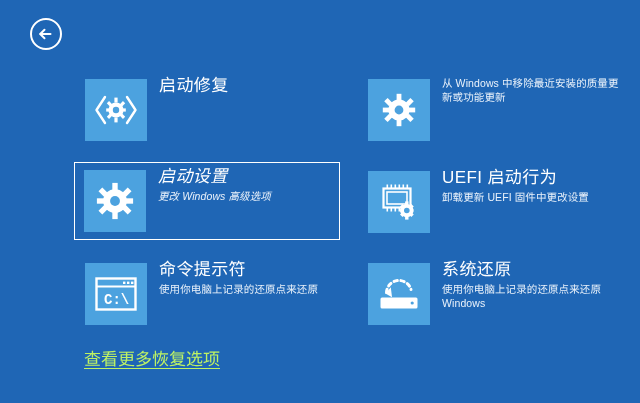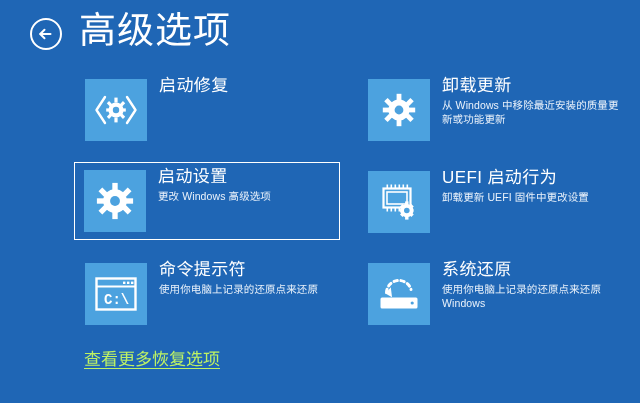--- a/index.html
+++ b/index.html
@@ -62,20 +62,21 @@
     position: absolute;
     width: 266px;
     height: 78px;
     box-sizing: border-box;
     border: 1px solid transparent;
     cursor: pointer;
   }
   .option.selected {
     border: 1px solid #ffffff;
     padding: 0;
+    font-style: italic;
   }
   .option-col-left  { left: 74px; }
   .option-col-right { left: 357px; }
   .option-row-0 { top: 0px; }
   .option-row-1 { top: 92px; }
   .option-row-2 { top: 184px; }
 
   .option .tile {
     position: absolute;
     left: 10px;
@@ -136,21 +137,20 @@
 <div id="screen">
 
   <div id="header">
     <div id="back-button">
       <svg class="icon-svg" width="34" height="34" viewBox="0 0 34 34" aria-hidden="true">
         <circle cx="17" cy="17" r="15" fill="none" stroke="#ffffff" stroke-width="2"></circle>
         <path d="M21.5 17 H11.5" fill="none" stroke="#ffffff" stroke-width="2" stroke-linecap="round"></path>
         <path d="M15.5 12.8 L11.2 17 L15.5 21.2" fill="none" stroke="#ffffff" stroke-width="2" stroke-linecap="round" stroke-linejoin="round"></path>
       </svg>
     </div>
-    <div id="page-title">高级选项</div>
   </div>
 
   <div id="options-grid">
 
     <div class="option option-col-left option-row-0">
       <div class="tile">
         <svg class="icon-svg" width="46" height="32" viewBox="0 0 46 32" aria-hidden="true">
           <path d="M12 3 L3.5 16 L12 29" fill="none" stroke="#ffffff" stroke-width="2.4" stroke-linecap="round" stroke-linejoin="round"></path>
           <path d="M34 3 L42.5 16 L34 29" fill="none" stroke="#ffffff" stroke-width="2.4" stroke-linecap="round" stroke-linejoin="round"></path>
           <g fill="#ffffff">
@@ -183,21 +183,20 @@
             <rect x="4.0" y="5.6" width="4.8" height="7" transform="rotate(-45 6.4 9.1)"></rect>
             <rect x="25.2" y="21.4" width="4.8" height="7" transform="rotate(-45 27.6 24.9)"></rect>
             <rect x="25.2" y="5.6" width="4.8" height="7" transform="rotate(45 27.6 9.1)"></rect>
             <rect x="4.0" y="21.4" width="4.8" height="7" transform="rotate(45 6.4 24.9)"></rect>
           </g>
           <circle cx="17" cy="17" r="10.6" fill="#ffffff"></circle>
           <circle cx="17" cy="17" r="4.4" fill="#4ca2df"></circle>
         </svg>
       </div>
       <div class="text-block">
-        <div class="opt-title">卸载更新</div>
         <div class="opt-desc">从 Windows 中移除最近安装的质量更新或功能更新</div>
       </div>
     </div>
 
     <div class="option option-col-left option-row-1 selected">
       <div class="tile">
         <svg class="icon-svg" width="38" height="38" viewBox="0 0 34 34" aria-hidden="true">
           <g fill="#ffffff">
             <rect x="14.6" y="0.8" width="4.8" height="7"></rect>
             <rect x="14.6" y="26.2" width="4.8" height="7"></rect>

